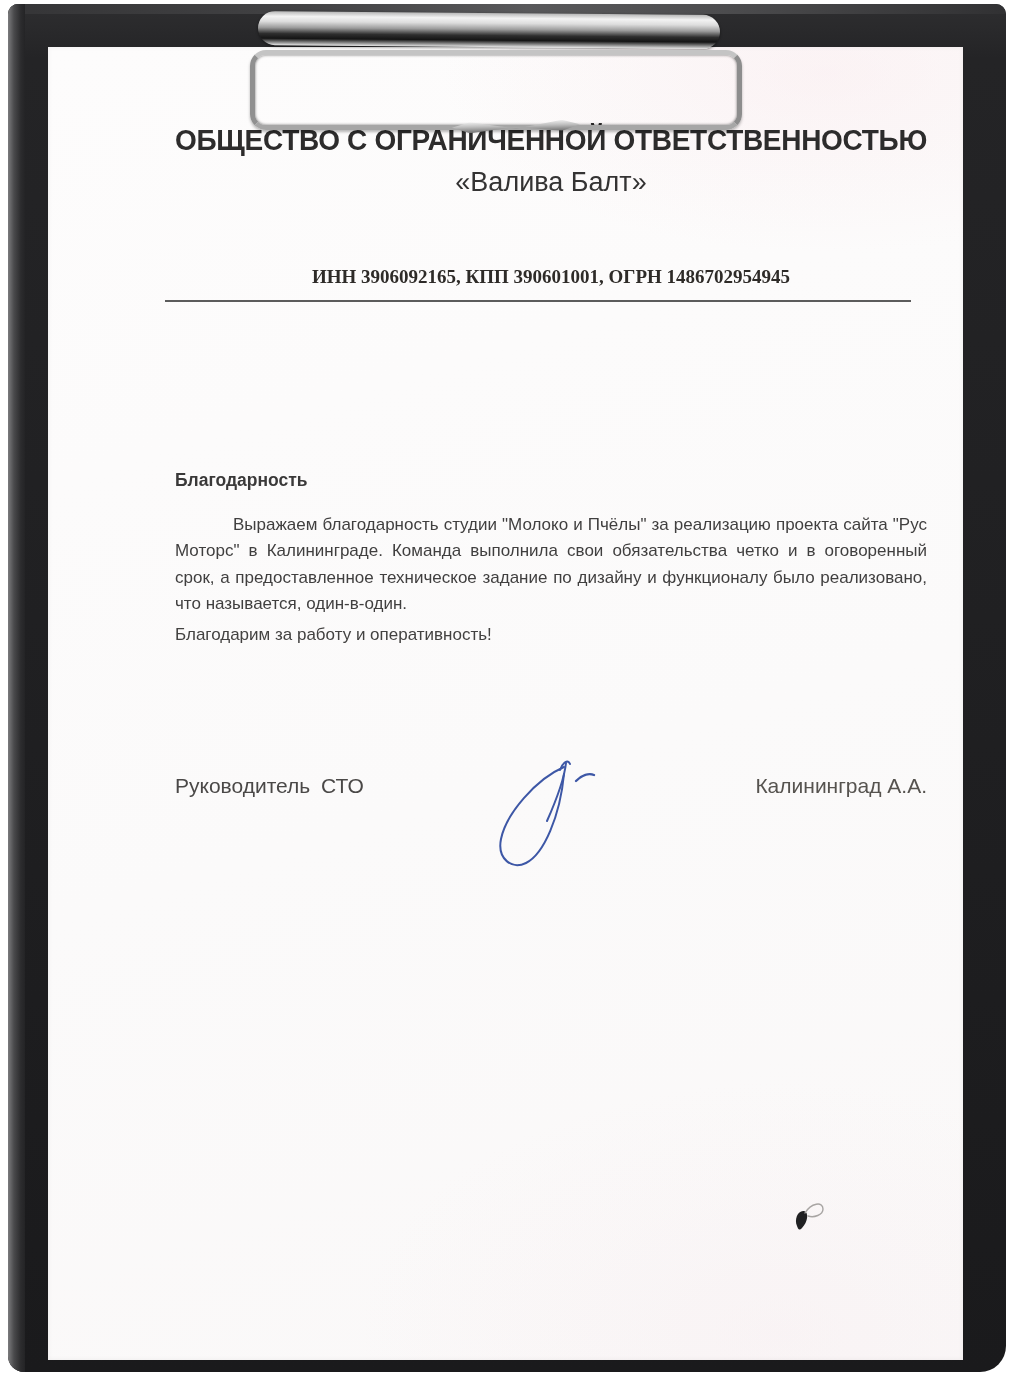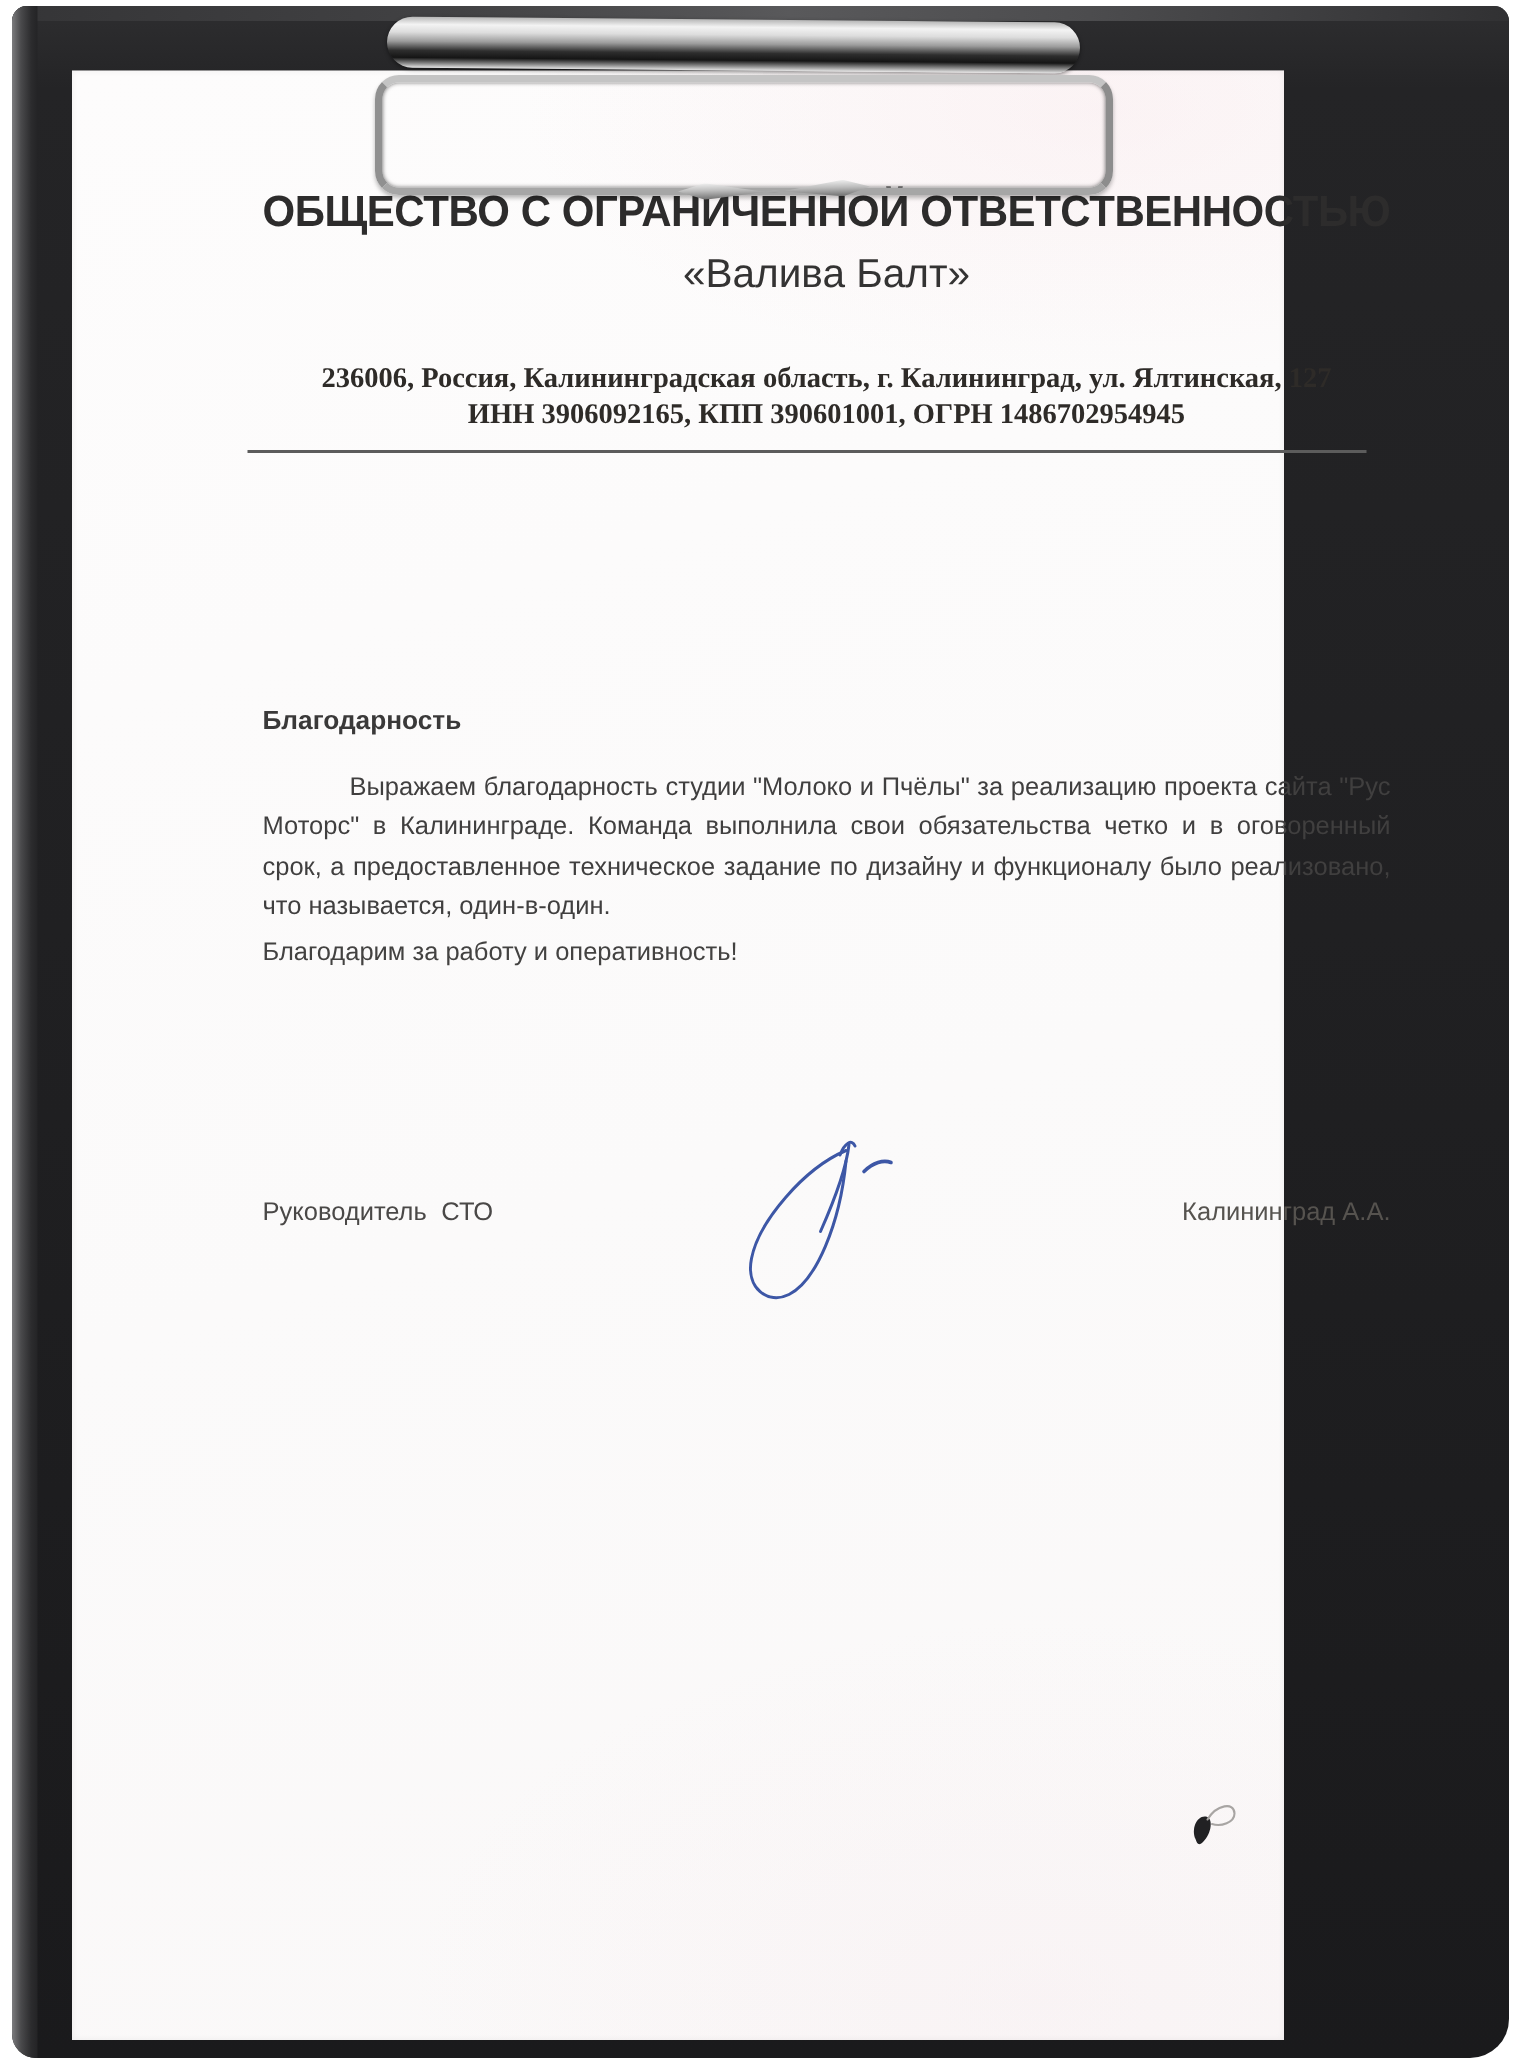--- a/index.html
+++ b/index.html
@@ -19,21 +19,21 @@
     background:linear-gradient(90deg,#7c7c7e 0%,#4a4a4c 35%,#2c2c2e 75%,#242426 100%);
     border-radius:10px 0 0 16px;
   }
   .board-top{
     position:absolute;left:0;top:0;right:0;height:10px;
     background:linear-gradient(90deg,#353537 0%,#424244 30%,#59595b 52%,#4c4c4e 72%,#313133 100%);
     border-radius:10px 10px 0 0;
   }
   
   .paper{
-    position:absolute;left:48px;top:47px;width:808px;height:1313px;
+    position:absolute;left:48px;top:47px;width:915px;height:1313px;
     background:
       radial-gradient(640px 300px at 85% 2%, rgba(248,226,230,.35), rgba(255,255,255,0) 60%),
       radial-gradient(700px 420px at 80% 98%, rgba(246,232,236,.30), rgba(255,255,255,0) 60%),
       linear-gradient(163deg,#fdfcfc 0%,#fbfafa 55%,#faf8f8 100%);
     box-shadow:inset 0 0 5px rgba(0,0,0,.06);
     color:#3f3e3e;
   }
   
   .clip-bar{
     position:absolute;left:258px;top:13px;width:462px;height:34px;
@@ -58,38 +58,37 @@
   .abs{position:absolute;left:127px;width:752px;}
   .company1{top:78px;text-align:center;font-weight:bold;font-size:28px;letter-spacing:-.3px;color:#2d2c2c;transform:scaleY(1.04);}
   .company2{top:120px;text-align:center;font-weight:normal;font-size:27px;color:#343333;}
   .addr{font-family:"Liberation Serif", serif;font-weight:bold;font-size:19px;line-height:24px;text-align:center;color:#2e2b28;}
   .addr1{top:194px;}
   .addr2{top:218px;}
   .divider{position:absolute;left:117px;top:253px;width:746px;border-top:2px solid #5c5c5c;}
   .title{top:423px;text-align:left;font-weight:bold;font-size:17.5px;color:#3a3939;}
   .bodytext{top:465px;font-size:17px;line-height:26.3px;text-align:justify;text-indent:58px;color:#403f3f;}
   .closing{top:578px;font-size:17px;color:#434241;}
-  .sigrow{top:727px;display:flex;justify-content:space-between;font-size:17px;margin-top:24px;}
+  .sigrow{top:727px;display:flex;justify-content:space-between;font-size:21px;}
   .sigrole{color:#4a4847;word-spacing:5px;}
   .signame{color:#56534f;}
   .sign-svg{position:absolute;left:432px;top:706px;}
   .ink-mark{position:absolute;left:735px;top:1148px;}
 </style>
 </head>
 <body>
 
 <div class="board">
   <div class="board-top"></div>
   <div class="board-side"></div>
 </div>
 
 <div class="paper">
   <div class="abs company1">ОБЩЕСТВО С ОГРАНИЧЕННОЙ ОТВЕТСТВЕННОСТЬЮ</div>
   <div class="abs company2">«Валива Балт»</div>
-  <div class="abs addr addr1">236006, Россия, Калининградская область, г. Калининград, ул. Ялтинская, 127</div>
   <div class="abs addr addr2">ИНН 3906092165, КПП 390601001, ОГРН 1486702954945</div>
   <div class="divider"></div>
 
   <div class="abs title">Благодарность</div>
   <div class="abs bodytext">Выражаем благодарность студии "Молоко и Пчёлы" за реализацию проекта сайта "Рус Моторс" в Калининграде. Команда выполнила свои обязательства четко и в оговоренный срок, а предоставленное техническое задание по дизайну и функционалу было реализовано, что называется, один-в-один.</div>
   <div class="abs closing">Благодарим за работу и оперативность!</div>
 
   <div class="abs sigrow">
     <span class="sigrole">Руководитель СТО</span>
     <span class="signame">Калининград А.А.</span>

